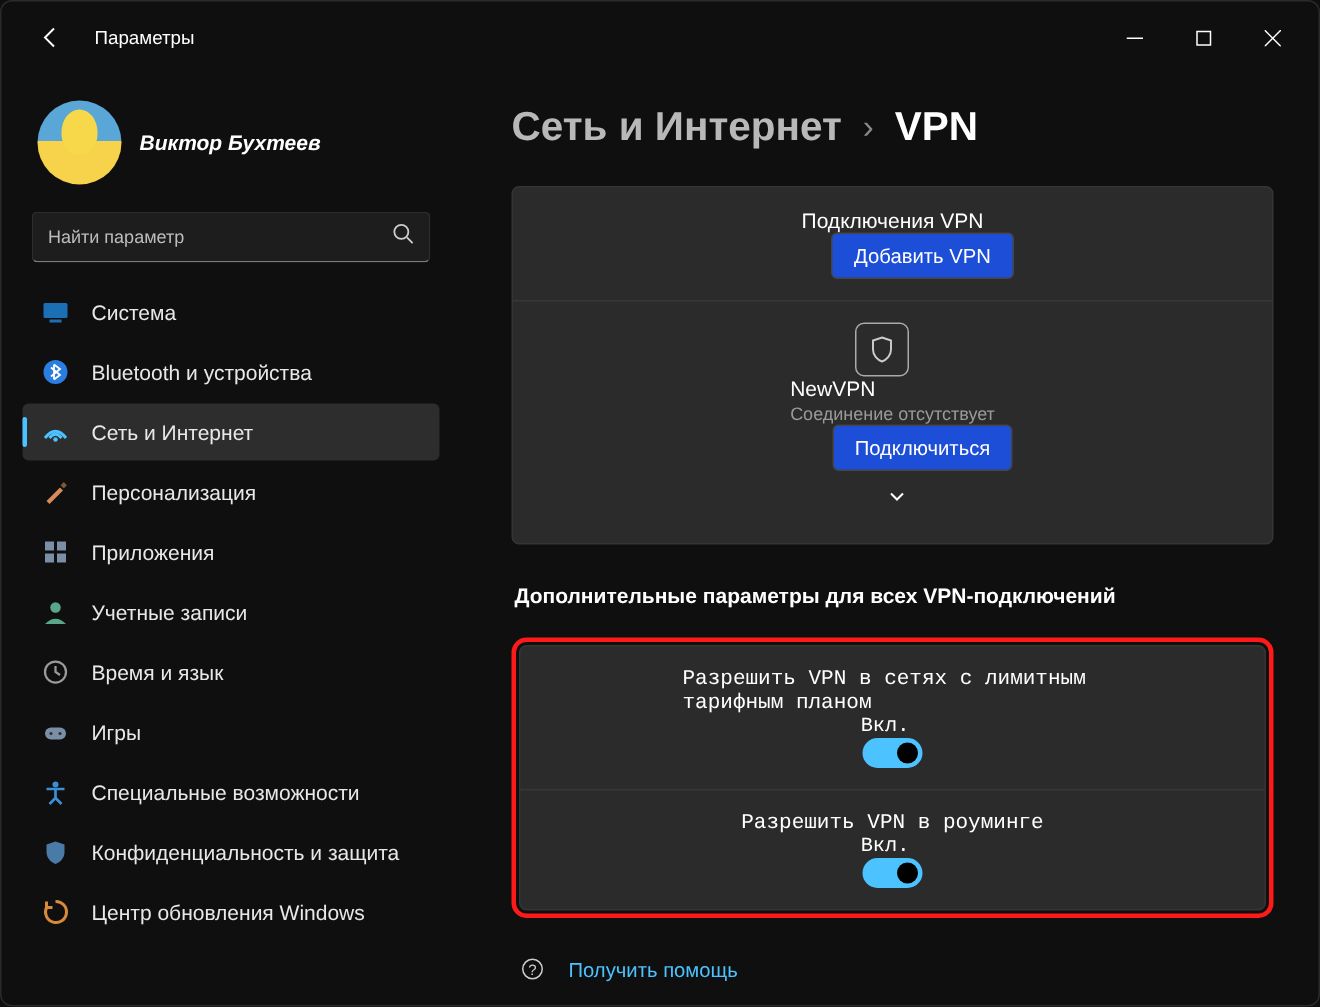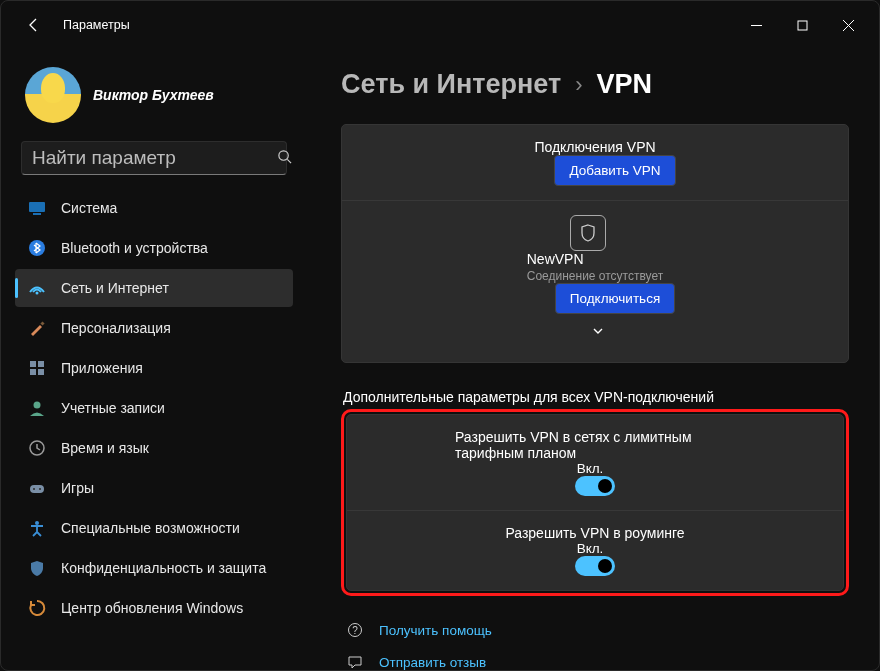--- a/index.html
+++ b/index.html
@@ -82,21 +82,21 @@
     background: #1d1d1d;
     border: 1px solid #2d2d2d;
     border-bottom: 1px solid #7a7a7a;
     border-radius: 4px;
     height: 34px;
     padding: 0 10px;
     margin: 2px 6px 14px 6px;
   }
   .search input {
     flex:1; background: transparent; border: none; outline: none;
-    color: #8b5cf6; font-size: 19px;
+    color: #8b5cf6; font-size: 12px;
   }
   .search input::placeholder { color: #bdbdbd; }
   .search-icon { color: #ccc; }
 
   
   .nav { display: flex; flex-direction: column; gap: 2px; }
   .nav-item {
     display: flex; align-items: center;
     height: 38px;
     padding: 0 12px;
@@ -169,31 +169,31 @@
 
   .shield-icon {
     width: 36px; height: 36px;
     border:1.5px solid #aaa; border-radius:6px;
     display:flex; align-items:center; justify-content:center;
     margin-right:14px;
     color:#ccc;
   }
 
   .section-title {
-    font-size: 14px; font-weight: 400;
-    margin: 26px 0 4px 2px;
+    font-size: 14px; font-weight: 700;
+    margin: 26px 0 20px 2px;
   }
 
   .highlight-box {
     border: 3px solid #ff1a1a;
     border-radius: 10px;
     padding: 2px;
     margin-bottom: 16px;
   }
-  .highlight-box .card { margin-bottom: 0; }
+  .highlight-box .card { margin-bottom: 0; font-family: Liberation Mono, monospace; }
 
   .toggle-label { font-size: 13.5px; color:#fff; margin-right:10px; }
   .toggle {
     width: 40px; height: 20px;
     background: #4cc2ff;
     border-radius: 10px;
     position: relative;
     cursor: pointer;
   }
   .toggle::after {

